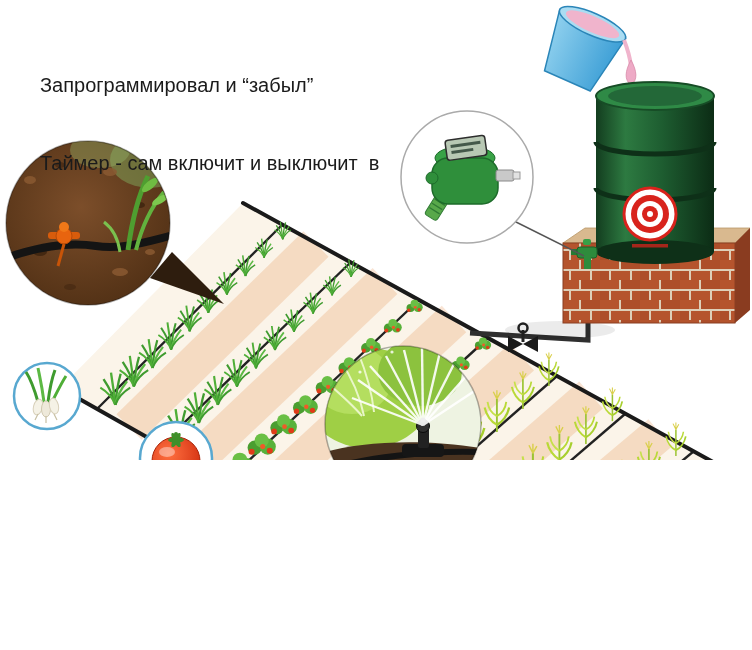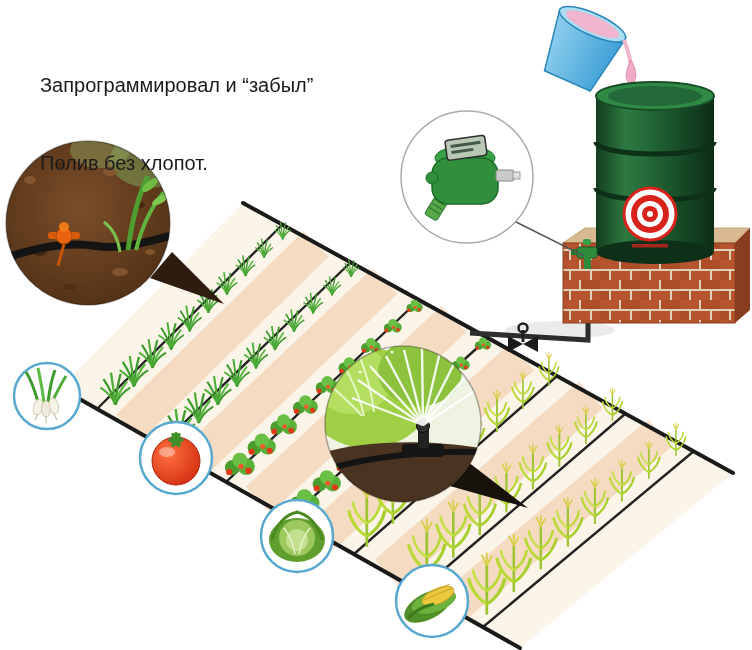--- a/index.html
+++ b/index.html
@@ -1,33 +1,33 @@
 <!DOCTYPE html>
 <html><head>
 <meta charset="utf-8">
 <style>
   html,body{margin:0;padding:0;background:#fff;}
   .stage{
-    position:relative;width:752px;height:650px;overflow:hidden;background:#fff;
+    position:relative;width:752px;height:460px;overflow:hidden;background:#fff;
     font-family:"Liberation Sans", sans-serif;
   }
   .stage svg{position:absolute;left:0;top:0;}
   .caption{
     position:absolute;left:40px;top:20px;width:430px;z-index:5;
     font-size:20px;line-height:1.3;color:#1b1b1b;white-space:pre-wrap;
   }
 </style>
 </head>
 <body>
 
 <div class="stage">
 
   <div class="caption">
     <div>Запрограммировал и “забыл”</div>
-    <div>Полив без хлопот.</div>
+    <div>Таймер - сам включит и выключит  в</div>
   </div>
 
   <svg id="scene" width="752" height="650" viewBox="0 0 752 650">
     <defs>
       <linearGradient id="barrelGrad" x1="0" y1="0" x2="1" y2="0">
         <stop offset="0" stop-color="#133d1f"></stop>
         <stop offset="0.25" stop-color="#2d7a41"></stop>
         <stop offset="0.55" stop-color="#1e5e31"></stop>
         <stop offset="1" stop-color="#0c2c15"></stop>
       </linearGradient>

